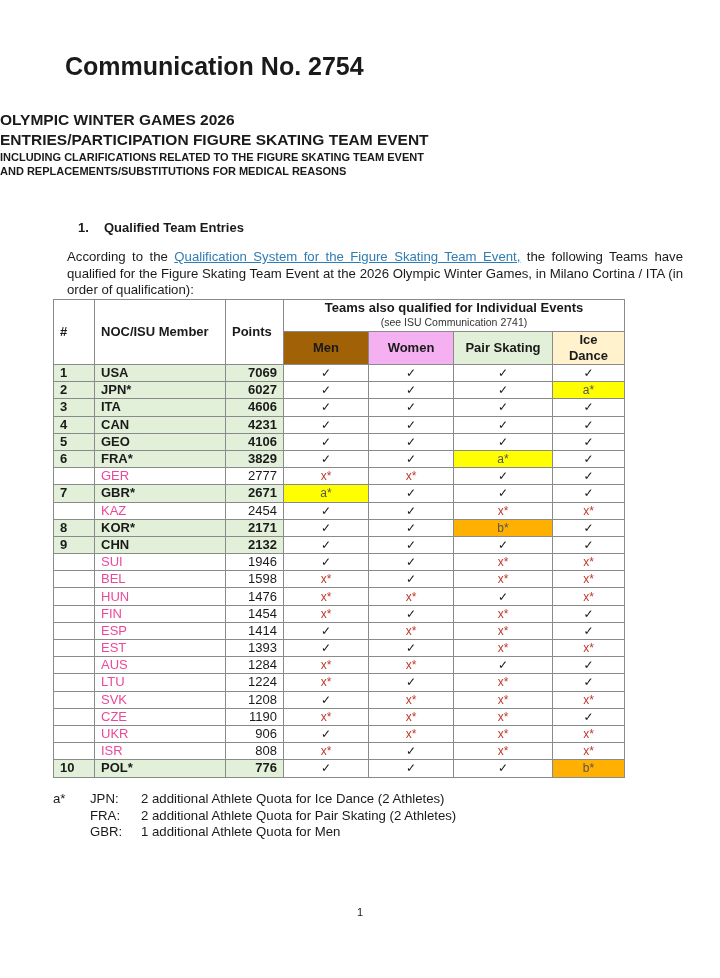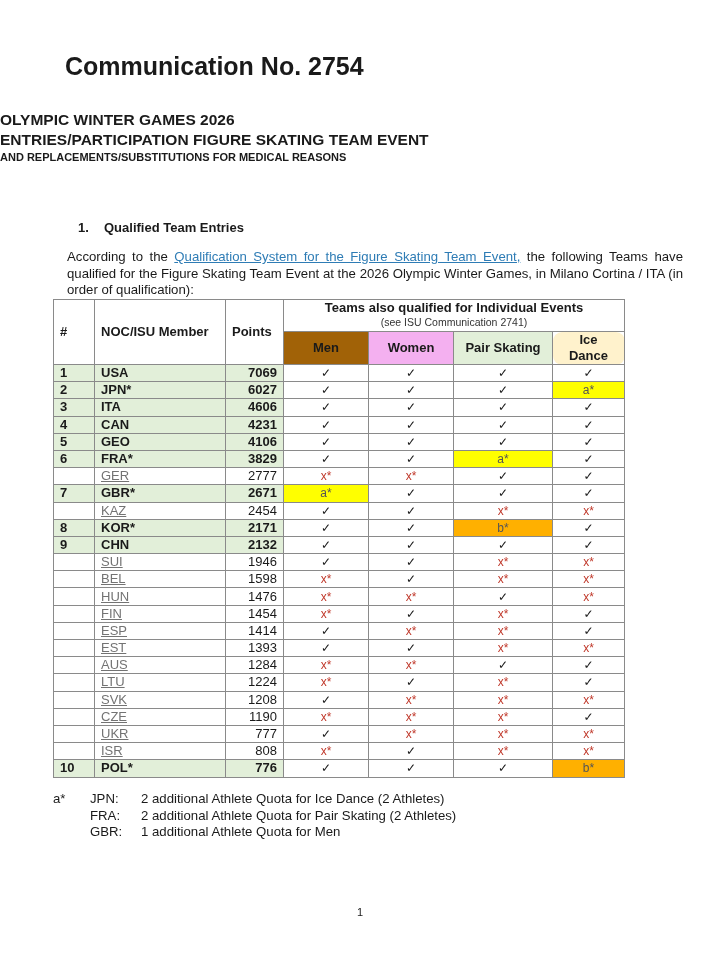--- a/index.html
+++ b/index.html
@@ -22,23 +22,23 @@
   .col-num { width: 28px; text-align: left; }
   .col-noc { width: 118px; text-align: left; }
   .col-pts { width: 45px; text-align: left; }
   .col-ev { text-align: center; }
   .hdr-main { font-size: 13px; height: 32px !important; vertical-align: middle; }
   .hdr-group { height: 30px !important; line-height: 14px !important; vertical-align: top; padding-top: 1px !important; }
   .hdr-group .sub { font-weight: normal; font-size: 10.5px; color: #333; display: block; }
   .ev-men { background: #a16207; }
   .ev-women { background: #f4b0f0; }
   .ev-pair { background: #e2efd9; }
-  .ev-dance { background: #fff2cc; border-radius: 9px; }
+  .ev-dance { background: #fff2cc; }
   tr.qual td.qcell { background: #e2efd9; font-weight: bold; }
-  tr.nonqual td.noc { color: #737373; text-decoration: underline; }
+  tr.nonqual td.noc { color: #ec4899; }
   td.pts { text-align: right; }
   tr.qual td.pts { text-align: right; }
   td.mark { text-align: center; font-size: 12px; }
   td.mark.x { color: #c0392b; }
   td.mark.a { background: #ffff00; color: #555; }
   td.mark.b { background: #ffb000; color: #555; }
 
   .notes { position: absolute; left: 53px; width: 616px; top: 791px; font-size: 13.2px; line-height: 16.5px; }
   .notes .row { display: flex; }
   .notes .key { width: 37px; flex: none; }
@@ -48,20 +48,21 @@
   .page-num { position: absolute; left: 0; width: 720px; top: 906px; text-align: center; font-size: 11px; }
 </style>
 </head>
 <body>
 
 <h1 class="comm-title">Communication No. 2754</h1>
 
 <div class="heading-block">
   <div class="h1">OLYMPIC WINTER GAMES 2026</div>
   <div class="h1">ENTRIES/PARTICIPATION FIGURE SKATING TEAM EVENT</div>
+  <div class="h2">INCLUDING CLARIFICATIONS RELATED TO THE FIGURE SKATING TEAM EVENT</div>
   <div class="h2">AND REPLACEMENTS/SUBSTITUTIONS FOR MEDICAL REASONS</div>
 </div>
 
 <h2 class="section-title">
   <span class="num">1.</span><span>Qualified Team Entries</span>
 </h2>
 
 <p class="intro"><span>According to the </span><a href="#">Qualification System for the Figure Skating Team Event,</a><span> the following Teams have qualified for the Figure Skating Team Event at the 2026 Olympic Winter Games, in Milano Cortina / ITA (in order of qualification):</span></p>
 
 <table class="entries">
@@ -268,21 +269,21 @@
         <td class="qcell noc">CZE</td>
         <td class="qcell pts">1190</td>
         <td class="mark x">x*</td>
         <td class="mark x">x*</td>
         <td class="mark x">x*</td>
         <td class="mark check">✓</td>
       </tr>
       <tr class="nonqual">
         <td class="qcell"></td>
         <td class="qcell noc">UKR</td>
-        <td class="qcell pts">777</td>
+        <td class="qcell pts">906</td>
         <td class="mark check">✓</td>
         <td class="mark x">x*</td>
         <td class="mark x">x*</td>
         <td class="mark x">x*</td>
       </tr>
       <tr class="nonqual">
         <td class="qcell"></td>
         <td class="qcell noc">ISR</td>
         <td class="qcell pts">808</td>
         <td class="mark x">x*</td>

